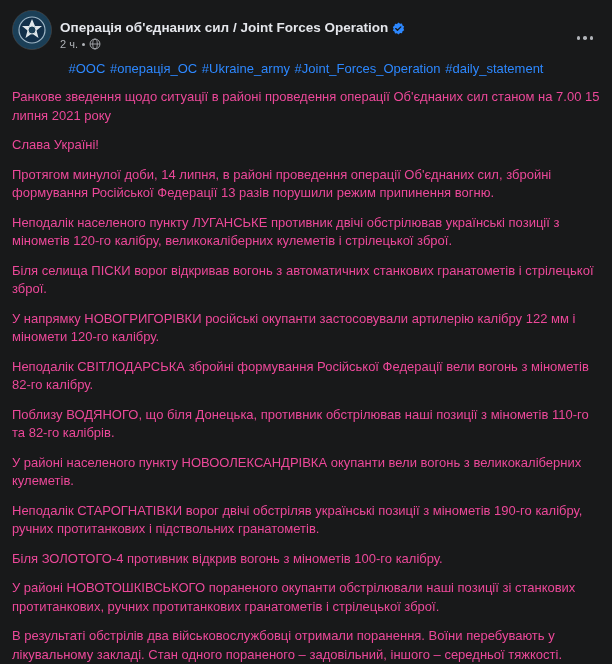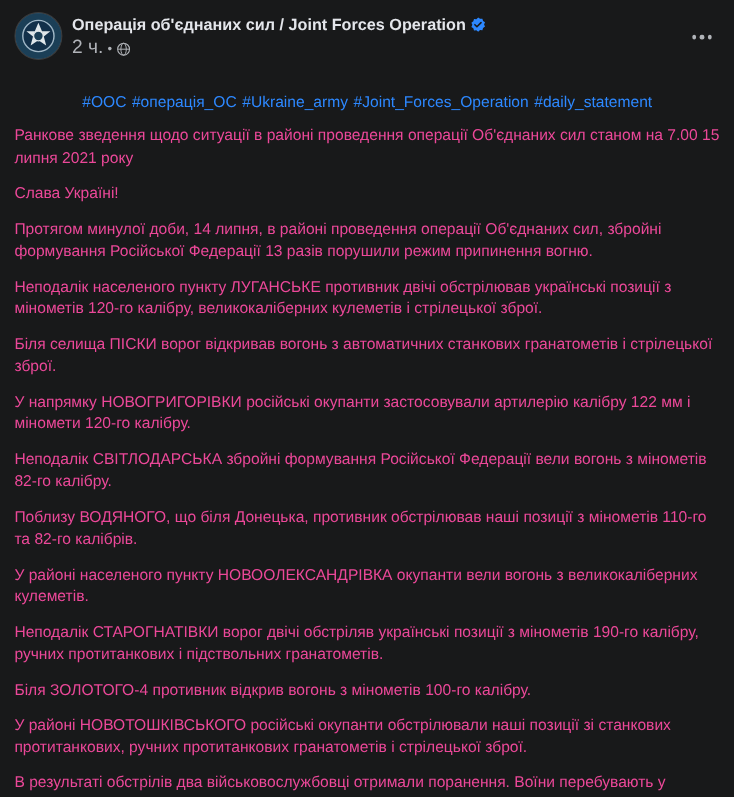--- a/index.html
+++ b/index.html
@@ -14,23 +14,23 @@
     color: #e4e6eb;
     overflow: hidden;
   }
   .post {
     width: 612px;
     box-sizing: border-box;
     padding: 10px 12px 0 12px;
   }
   .post-header {
     display: flex;
-    align-items: center;
+    align-items: flex-end;
     gap: 8px;
-    margin-bottom: 26px;
+    margin-bottom: 10px;
   }
   .avatar {
     width: 38px;
     height: 38px;
     border-radius: 50%;
     background: #2a5a7a;
     flex: 0 0 38px;
     position: relative;
     overflow: hidden;
     border: 1px solid #3a3b3c;
@@ -57,21 +57,21 @@
     flex: 0 0 auto;
     display: inline-block;
     width: 13px;
     height: 13px;
   }
   .meta-row {
     display: flex;
     align-items: center;
     gap: 4px;
     margin-top: 2px;
-    font-size: 16px;
+    font-size: 11px;
     color: #b0b3b8;
   }
   .meta-dot {
     width: 3px;
     height: 3px;
     border-radius: 50%;
     background: #b0b3b8;
     display: inline-block;
   }
   .globe-icon { display: inline-block; width: 12px; height: 12px; vertical-align: -2px; }
@@ -162,18 +162,18 @@
     <p>Слава Україні!</p>
     <p>Протягом минулої доби, 14 липня, в районі проведення операції Об'єднаних сил, збройні формування Російської Федерації 13 разів порушили режим припинення вогню.</p>
     <p>Неподалік населеного пункту ЛУГАНСЬКЕ противник двічі обстрілював українські позиції з мінометів 120-го калібру, великокаліберних кулеметів і стрілецької зброї.</p>
     <p>Біля селища ПІСКИ ворог відкривав вогонь з автоматичних станкових гранатометів і стрілецької зброї.</p>
     <p>У напрямку НОВОГРИГОРІВКИ російські окупанти застосовували артилерію калібру 122 мм і міномети 120-го калібру.</p>
     <p>Неподалік СВІТЛОДАРСЬКА збройні формування Російської Федерації вели вогонь з мінометів 82-го калібру.</p>
     <p>Поблизу ВОДЯНОГО, що біля Донецька, противник обстрілював наші позиції з мінометів 110-го та 82-го калібрів.</p>
     <p>У районі населеного пункту НОВООЛЕКСАНДРІВКА окупанти вели вогонь з великокаліберних кулеметів.</p>
     <p>Неподалік СТАРОГНАТІВКИ ворог двічі обстріляв українські позиції з мінометів 190-го калібру, ручних протитанкових і підствольних гранатометів.</p>
     <p>Біля ЗОЛОТОГО-4 противник відкрив вогонь з мінометів 100-го калібру.</p>
-    <p>У районі НОВОТОШКІВСЬКОГО російські окупанти обстрілювали наші позиції зі станкових протитанкових, ручних протитанкових гранатометів і стрілецької зброї.</p>
+    <p>У районі НОВОТОШКІВСЬКОГО пораненого окупанти обстрілювали наші позиції зі станкових протитанкових, ручних протитанкових гранатометів і стрілецької зброї.</p>
     <p>В результаті обстрілів два військовослужбовці отримали поранення.  Воїни перебувають у лікувальному закладі. Стан одного пораненого – задовільний, іншого – середньої тяжкості.</p>
 
   </div>
 
 </div>
 
 </body></html>

